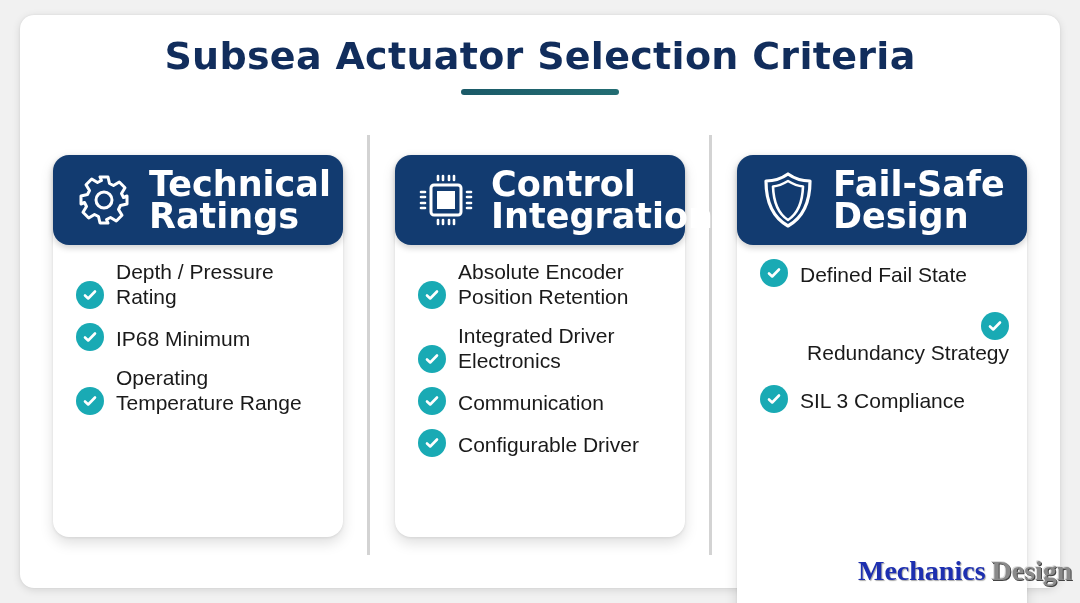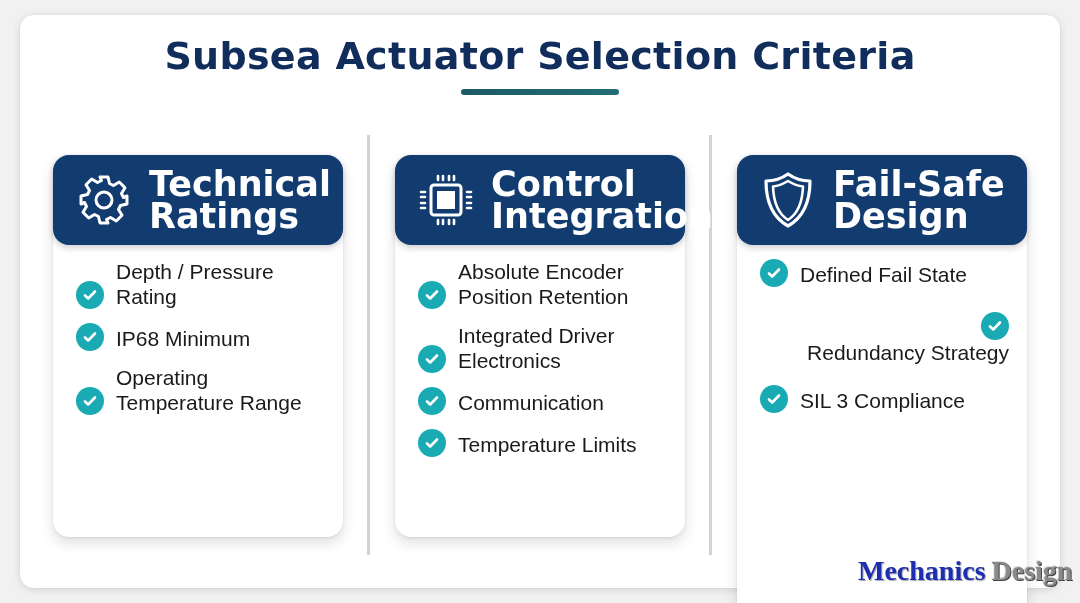--- a/index.html
+++ b/index.html
@@ -187,21 +187,21 @@
           <div>Communication</div>
         </div>
     </div>
     <div class="item">
       <span class="check">
           <svg width="16" height="16" viewBox="0 0 16 16">
             <path d="M3 8.5l3.2 3L13 4.5" stroke="#fff" stroke-width="2.6" fill="none" stroke-linecap="round" stroke-linejoin="round"></path>
           </svg>
         </span>
       <div class="item-text">
-          <div>Temperature Limits</div>
+          <div>Configurable Driver</div>
         </div>
     </div>
   </div>
 </div>
 
 <div class="card" style="left:737px; height:486px;">
   <div class="card-header">
     <span class="icon">
       <svg width="52" height="58" viewBox="0 0 52 58" fill="none" stroke="#fff" stroke-linejoin="round">
         <path d="M26 3C19 8 11 10 4 10c0 20 6 36 22 45 16-9 22-25 22-45-7 0-15-2-22-7z" stroke-width="3.2"></path>

